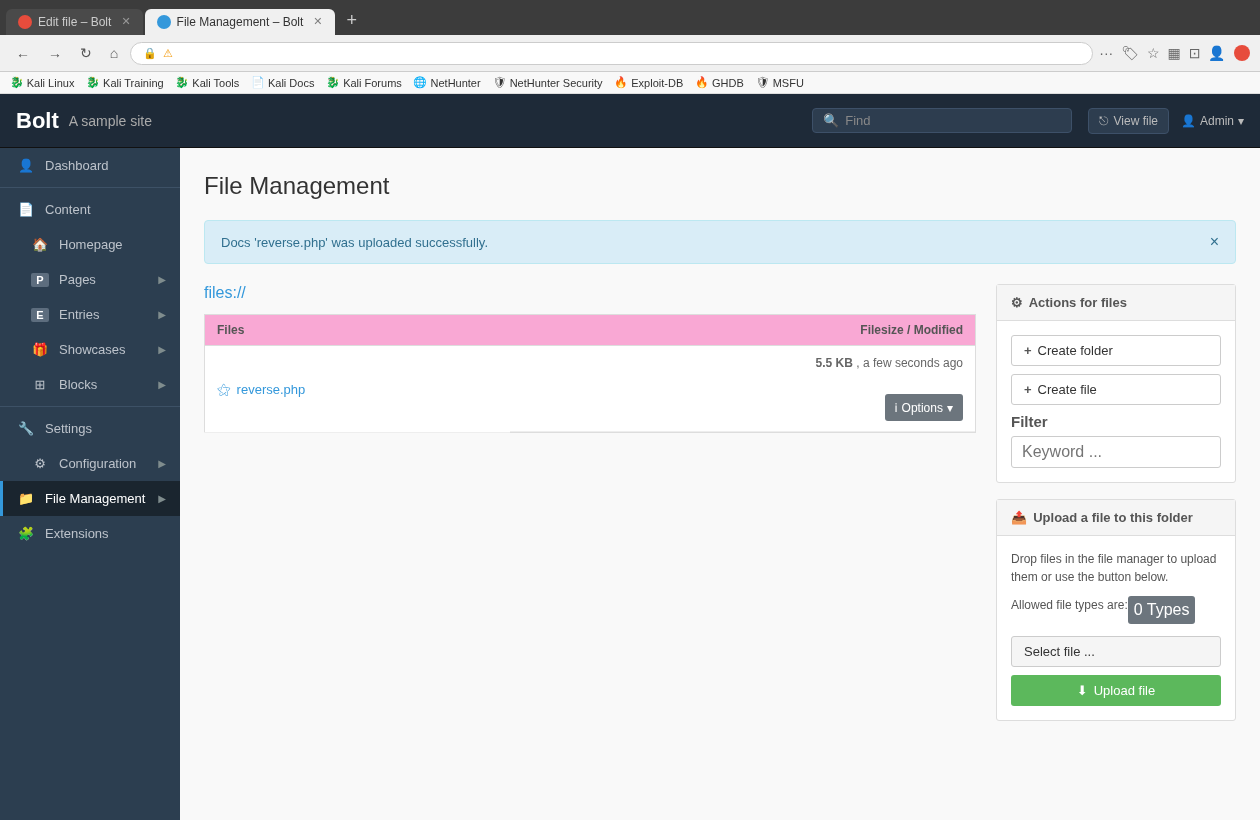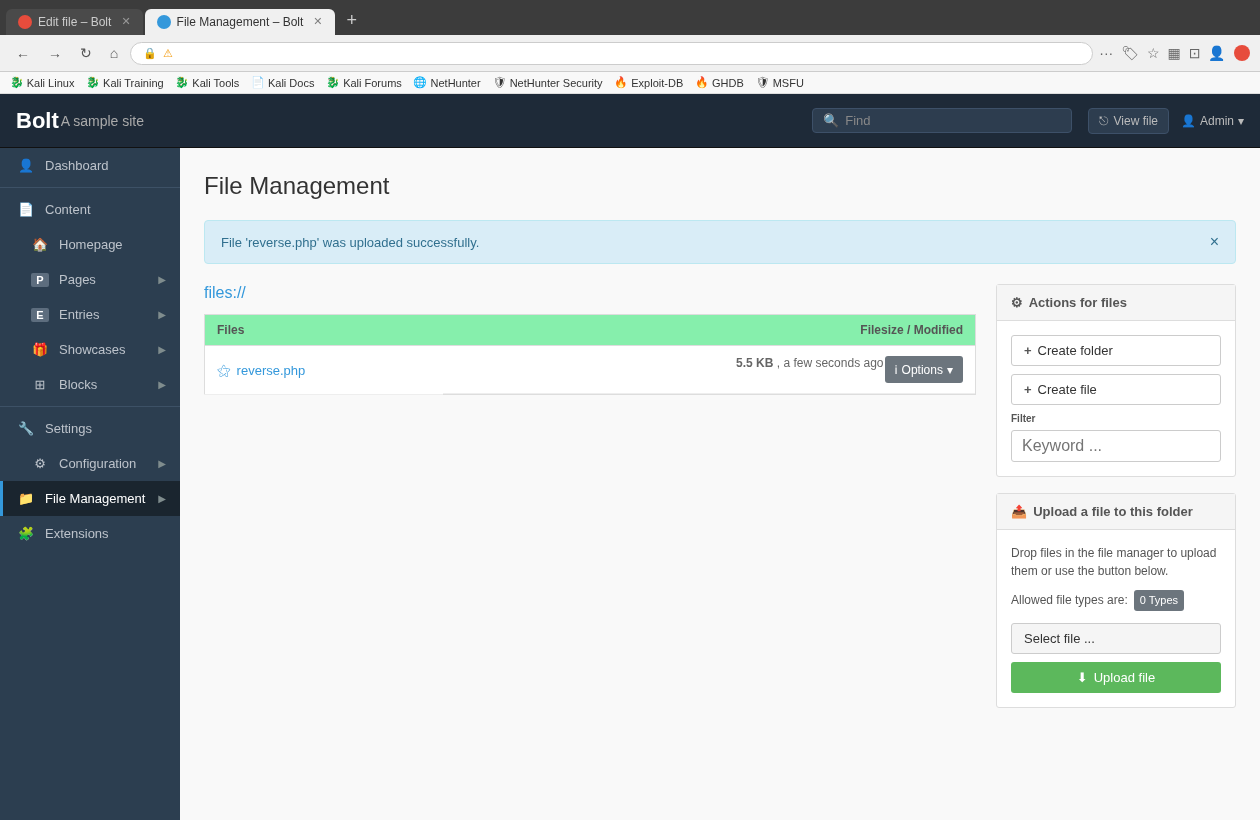--- a/index.html
+++ b/index.html
@@ -20,21 +20,21 @@
     .nav-extras { display: flex; align-items: center; gap: 8px; color: #666; font-size: 14px; }
     .bookmarks-bar { display: flex; align-items: center; padding: 4px 10px; background: #f8f8f8; border-bottom: 1px solid #ddd; gap: 12px; overflow: hidden; }
     .bookmark { display: flex; align-items: center; gap: 3px; font-size: 11px; color: #333; cursor: pointer; white-space: nowrap; }
     .bm-icon { font-size: 11px; }
 
     
     .app { display: flex; height: calc(820px - 112px); }
 
     
     .top-bar { background: #1e2a38; display: flex; align-items: center; padding: 0 16px; height: 54px; color: white; border-bottom: 1px solid #111; }
-    .top-bar .brand { font-size: 22px; font-weight: bold; color: white; margin-right: 2px; }
+    .top-bar .brand { font-size: 22px; font-weight: bold; color: white; margin-right: 10px; }
     .top-bar .site-name { color: #aaa; font-size: 14px; flex: 1; }
     .top-bar-search { display: flex; align-items: center; background: #2d3d4f; border: 1px solid #3d5068; border-radius: 4px; padding: 4px 10px; gap: 6px; width: 260px; }
     .top-bar-search input { background: none; border: none; color: white; outline: none; font-size: 13px; width: 100%; }
     .top-bar-search input::placeholder { color: #888; }
     .top-bar-right { display: flex; align-items: center; gap: 12px; margin-left: 16px; }
     .view-site-btn { display: flex; align-items: center; gap: 5px; background: #2d3d4f; border: 1px solid #3d5068; border-radius: 4px; padding: 5px 10px; color: #bbb; font-size: 12px; cursor: pointer; }
     .admin-btn { display: flex; align-items: center; gap: 4px; color: #bbb; font-size: 12px; cursor: pointer; }
 
     
     .sidebar { width: 180px; background: #2c3e50; flex-shrink: 0; overflow-y: auto; display: flex; flex-direction: column; }
@@ -51,42 +51,42 @@
 
     
     .alert { background: #d9edf7; border: 1px solid #bce8f1; border-radius: 4px; padding: 12px 16px; margin-bottom: 20px; color: #31708f; display: flex; justify-content: space-between; align-items: center; font-size: 13px; }
     .alert-close { color: #31708f; cursor: pointer; background: none; border: none; font-size: 16px; }
 
     
     .file-path { color: #3498db; font-size: 16px; margin-bottom: 12px; font-weight: 500; }
 
     
     .file-table { width: 100%; border-collapse: collapse; background: white; border: 1px solid #ddd; }
-    .file-table th { background: #86efac; padding: 8px 12px; text-align: left; font-weight: 600; font-size: 12px; color: #555; border-bottom: 1px solid #ddd; }
+    .file-table th { background: #f9a8d4; padding: 8px 12px; text-align: left; font-weight: 600; font-size: 12px; color: #555; border-bottom: 1px solid #ddd; }
     .file-table th.right { text-align: right; }
     .file-table td { padding: 10px 12px; border-bottom: 1px solid #eee; font-size: 13px; vertical-align: middle; }
     .file-link { color: #3498db; text-decoration: none; display: flex; align-items: center; gap: 6px; }
     .file-icon-sym { color: #3498db; font-size: 14px; }
     .file-meta { color: #666; font-size: 12px; }
     .file-size { font-weight: 600; }
     .options-btn { background: #6c757d; color: white; border: none; border-radius: 3px; padding: 5px 10px; font-size: 12px; cursor: pointer; display: flex; align-items: center; gap: 4px; }
     .right-section { background: white; border: 1px solid #ddd; margin-bottom: 16px; border-radius: 3px; }
     .right-section-header { background: #f5f5f5; border-bottom: 1px solid #ddd; padding: 10px 14px; font-size: 13px; font-weight: 600; color: #555; display: flex; align-items: center; gap: 6px; }
     .right-section-body { padding: 14px; }
     .btn-create { display: flex; align-items: center; gap: 6px; background: white; border: 1px solid #ccc; border-radius: 3px; padding: 7px 12px; font-size: 13px; cursor: pointer; color: #333; margin-bottom: 8px; width: 100%; }
     .btn-create .plus { color: #555; font-weight: bold; }
-    .filter-label { font-size: 10px; font-weight: 600; color: #555; margin-top: 6px; margin-bottom: 6px; }
+    .filter-label { font-size: 15px; font-weight: 600; color: #555; margin-top: 6px; margin-bottom: 6px; }
     .filter-input { width: 100%; padding: 6px 10px; border: 1px solid #ccc; border-radius: 3px; font-size: 16px; color: #999; outline: none; }
 
     
     .upload-header { background: #f5f5f5; border-bottom: 1px solid #ddd; padding: 10px 14px; font-size: 13px; font-weight: 600; color: #555; display: flex; align-items: center; gap: 6px; }
     .upload-body { padding: 14px; font-size: 12px; color: #555; line-height: 1.5; }
     .upload-desc { margin-bottom: 10px; }
-    .allowed-types { display: flex; align-items: center; gap: 6px; margin-bottom: 12px; font-size: 12px; color: #555; }
-    .badge-types { background: #6c757d; color: white; border-radius: 3px; padding: 2px 6px; font-size: 11px; }
+    .allowed-types { display: flex; align-items: flex-start; margin-bottom: 12px; font-size: 12px; color: #555; }
+    .badge-types { background: #6c757d; color: white; border-radius: 3px; padding: 2px 6px; font-size: 16px; }
     .select-file-btn { background: #f5f5f5; border: 1px solid #ccc; border-radius: 3px; padding: 7px 12px; font-size: 13px; cursor: pointer; color: #333; width: 100%; margin-bottom: 8px; text-align: left; }
     .upload-btn { background: #5cb85c; color: white; border: none; border-radius: 3px; padding: 8px 14px; font-size: 13px; cursor: pointer; width: 100%; display: flex; align-items: center; justify-content: center; gap: 6px; }
 
     
     .content-area { display: flex; gap: 20px; align-items: flex-start; }
     .content-left { flex: 1; }
     .content-right { width: 240px; flex-shrink: 0; }
   </style>
 </head>
 <body>
@@ -251,21 +251,21 @@
       <span class="si-icon">🧩</span>
       <span class="si-label">Extensions</span>
     </div>
 
   </div>
 
   <div class="main-content">
     <h1 class="page-title">File Management</h1>
 
     <div class="alert">
-      <span>File 'reverse.php' was uploaded successfully.</span>
+      <span>Docs 'reverse.php' was uploaded successfully.</span>
       <button class="alert-close">×</button>
     </div>
 
     <div class="content-area">
       <div class="content-left">
         <div class="file-path">files://</div>
 
         <table class="file-table">
           <thead>
             <tr>
@@ -278,21 +278,21 @@
             </tr>
           </thead>
           <tbody>
             <tr class="table-row">
               <td>
                 <a class="file-link" href="#">
                   <span class="file-icon-sym">⚝</span>
                   <span>reverse.php</span>
                 </a>
               </td>
-              <td style="text-align:right; display:flex; align-items:flex-start; justify-content:flex-end; gap:1px;">
+              <td style="text-align:right; display:flex; align-items:flex-end; justify-content:flex-end; gap:24px;flex-direction:column;">
                 <span class="file-meta">
                   <span class="file-size">5.5 KB</span>
                   <span>, a few seconds ago</span>
                 </span>
                 <button class="options-btn">
                   <span>ℹ</span>
                   <span>Options</span>
                   <span>▾</span>
                 </button>
               </td>

